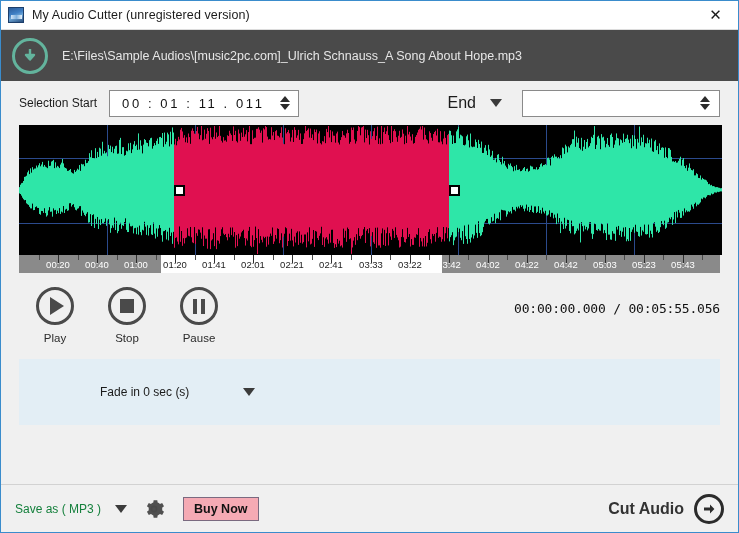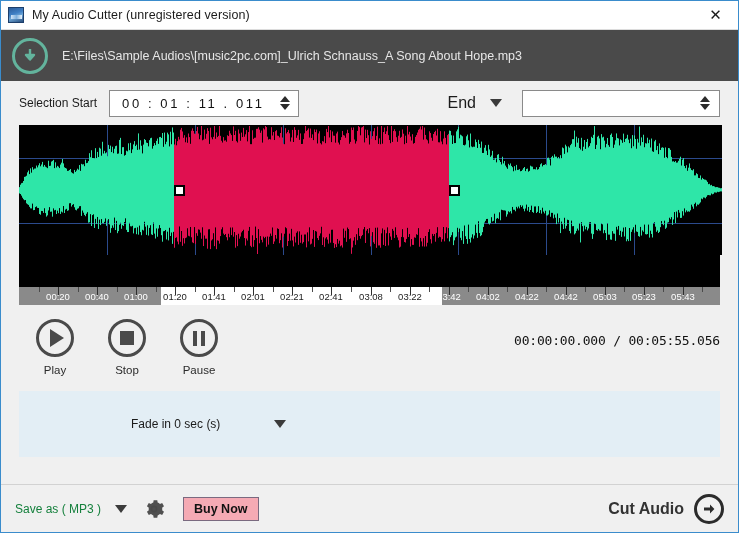--- a/index.html
+++ b/index.html
@@ -69,21 +69,21 @@
   }
   .tri-up{width:0;height:0;border-left:5px solid transparent;border-right:5px solid transparent;border-bottom:6px solid #2b2b2b;}
   .tri-dn{width:0;height:0;border-left:5px solid transparent;border-right:5px solid transparent;border-top:6px solid #2b2b2b;}
   .start-box{width:190px;}
   .end-box{width:198px;}
   .caret-dn{width:0;height:0;border-left:6px solid transparent;border-right:6px solid transparent;border-top:8px solid #3b3b3b;}
   .spacer{flex:1 1 auto;}
 
   
   .wave-wrap{
-    position:relative;margin:0 18px;height:180px;background:#000;
+    position:relative;margin:0 18px;height:148px;background:#000;
     box-sizing:border-box;
   }
   .wave-canvas{position:absolute;left:0;top:0;width:703px;height:130px;}
   .wave-canvas svg{display:block;width:100%;height:100%;}
   .handle{
     position:absolute;width:11px;height:11px;background:#fff;
     border:2px solid #000;box-sizing:border-box;top:60px;
   }
   .ruler{
     position:absolute;left:0;bottom:0;width:100%;height:18px;
@@ -119,21 +119,21 @@
     font-family:"DejaVu Sans Mono", monospace;letter-spacing:-.2px;
   }
 
   
   .fadepanel{
     margin:0 18px;height:66px;background:#e3eef5;
     display:flex;align-items:center;box-sizing:border-box;
   }
   .fade-item{display:flex;align-items:center;}
   .fade-lbl{font-size:12px;color:#1b1b1b;margin-right:18px;}
-  .fade-in-pos{margin-left:112px;gap:36px;}
+  .fade-in-pos{margin-left:81px;gap:36px;}
   .fade-out-pos{margin-left:130px;}
   .caret-sm{width:0;height:0;border-left:6px solid transparent;border-right:6px solid transparent;border-top:8px solid #3b3b3b;}
 
   
   .bottom{
     position:absolute;left:0;right:0;bottom:0;height:48px;
     background:#f0f0f0;border-top:1px solid #d2d2d2;
     display:flex;align-items:center;padding:0 14px;box-sizing:border-box;
   }
   .saveas{font-size:12px;color:#15803d;margin-right:14px;}
@@ -940,21 +940,21 @@
           <div class="tlabel on-sel" style="left: 156px;">01:20</div>
           <div class="tick major" style="left: 195px;"></div>
           <div class="tlabel on-sel" style="left: 195px;">01:41</div>
           <div class="tick major" style="left: 234px;"></div>
           <div class="tlabel on-sel" style="left: 234px;">02:01</div>
           <div class="tick major" style="left: 273px;"></div>
           <div class="tlabel on-sel" style="left: 273px;">02:21</div>
           <div class="tick major" style="left: 312px;"></div>
           <div class="tlabel on-sel" style="left: 312px;">02:41</div>
           <div class="tick major" style="left: 352px;"></div>
-          <div class="tlabel on-sel" style="left: 352px;">03:08</div>
+          <div class="tlabel on-sel" style="left: 352px;">03:33</div>
           <div class="tick major" style="left: 391px;"></div>
           <div class="tlabel on-sel" style="left: 391px;">03:22</div>
           <div class="tick major" style="left: 430px;"></div>
           <div class="tlabel" style="left: 430px;">03:42</div>
           <div class="tick major" style="left: 469px;"></div>
           <div class="tlabel" style="left: 469px;">04:02</div>
           <div class="tick major" style="left: 508px;"></div>
           <div class="tlabel" style="left: 508px;">04:22</div>
           <div class="tick major" style="left: 547px;"></div>
           <div class="tlabel" style="left: 547px;">04:42</div>

